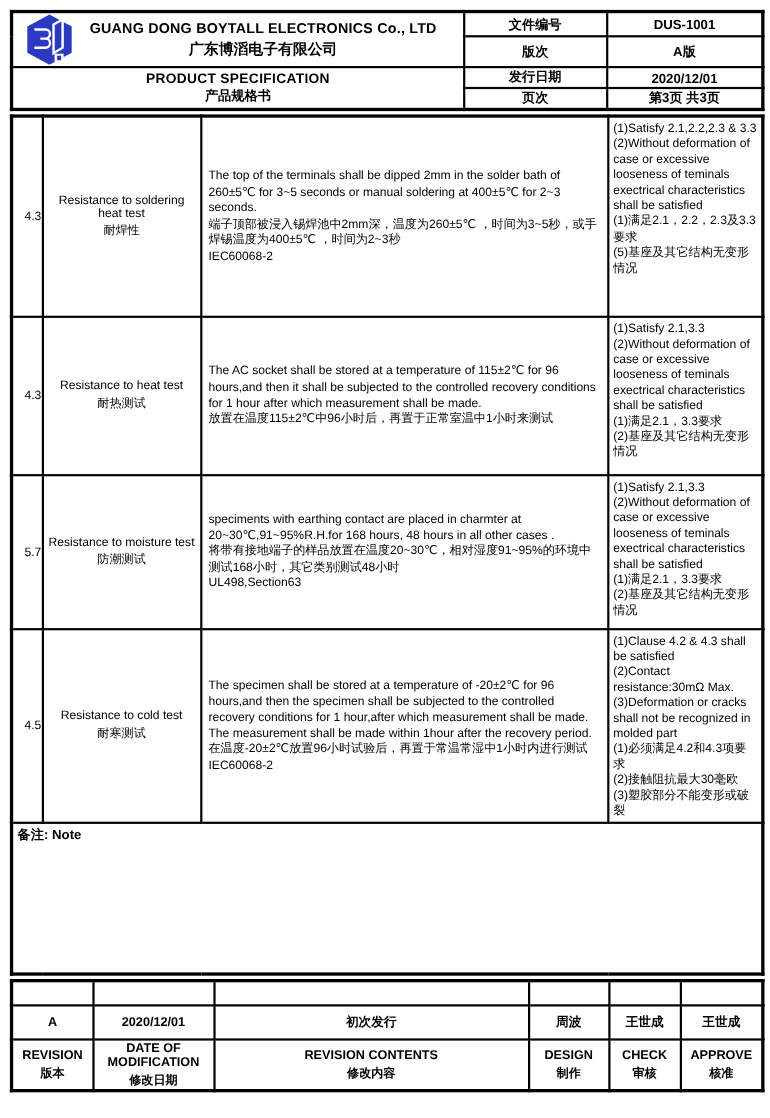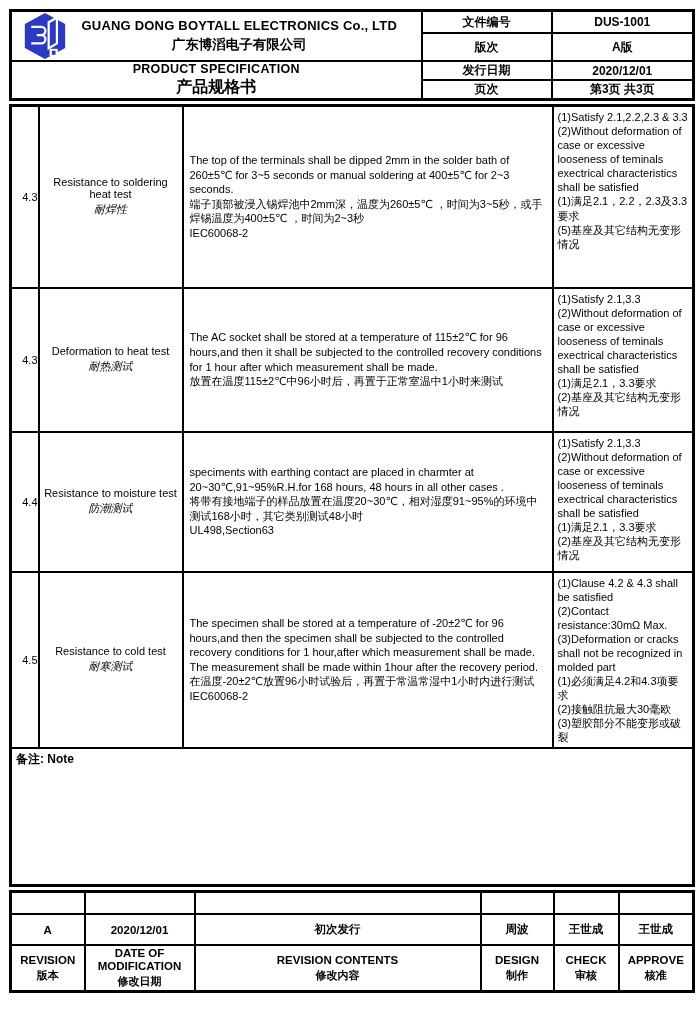--- a/index.html
+++ b/index.html
@@ -18,30 +18,30 @@
   
   .hdr td { vertical-align: middle; }
   .company-cell { text-align: center; position: relative; margin-top: 20px; }
   .company-inner { display: flex; align-items: center; justify-content: flex-start; padding-left: 8px; }
   .logo-wrap { flex: 0 0 50px; display: flex; align-items: center; justify-content: center; }
   .company-names { flex: 1; text-align: center; padding-right: 12px; }
   .company-en { font-size: 13px; font-weight: bold; letter-spacing: 0.2px; }
   .company-cn { font-size: 13.5px; font-weight: bold; margin-top: 3px; }
   .title-cell { text-align: center; }
   .title-en { font-size: 12.5px; font-weight: bold; letter-spacing: 0.3px; }
-  .title-cn { font-size: 16px; font-weight: bold; margin-top: 1px; }
+  .title-cn { font-size: 12px; font-weight: bold; margin-top: 1px; }
   .meta-label { text-align: center; font-size: 12px; font-weight: bold; }
   .meta-value { text-align: center; font-size: 12px; font-weight: bold; }
 
   
   .spec { margin-top: 3px; }
   .spec td { font-size: 11px; }
   .c-no { text-align: right; vertical-align: middle; }
   .c-name { text-align: center; vertical-align: middle; padding: 2px; }
-  .c-name .cn { margin-top: 2px; font-style: italic; }
+  .c-name .cn { margin-top: 2px; }
   .c-method { vertical-align: middle; padding: 4px 6px; white-space: pre-line; line-height: 1.32; }
   .c-criteria { vertical-align: top; padding: 3px 4px; white-space: pre-line; font-size: 10.5px; line-height: 1.28; }
   .note-cell { vertical-align: top; padding: 2px 4px; }
   .note-label { font-size: 12px; font-weight: bold; }
 
   
   .rev { margin-top: 3px; }
   .rev td { text-align: center; vertical-align: middle; font-weight: bold; }
   .rev .entry { font-size: 11.5px; }
   .rev .hd-en { font-size: 11.5px; line-height: 1.15; }
@@ -117,32 +117,32 @@
 端子顶部被浸入锡焊池中2mm深，温度为260±5℃ ，时间为3~5秒，或手焊锡温度为400±5℃ ，时间为2~3秒
 IEC60068-2</td>
       <td class="c-criteria">(1)Satisfy 2.1,2.2,2.3 &amp; 3.3
 (2)Without deformation of case or excessive looseness of teminals exectrical characteristics shall be satisfied
 (1)满足2.1，2.2，2.3及3.3要求
 (5)基座及其它结构无变形情况</td>
     </tr>
     <tr>
       <td class="c-no" style="height:144px">4.3</td>
       <td class="c-name">
-        <div>Deformation to heat test</div>
+        <div>Resistance to heat test</div>
         <div class="cn">耐热测试</div>
       </td>
       <td class="c-method">The AC socket shall be stored at a temperature of 115±2℃ for 96 hours,and then it shall be subjected to the controlled recovery conditions for 1 hour after which measurement shall be made.
 放置在温度115±2℃中96小时后，再置于正常室温中1小时来测试</td>
       <td class="c-criteria">(1)Satisfy 2.1,3.3
 (2)Without deformation of case or excessive looseness of teminals exectrical characteristics shall be satisfied
 (1)满足2.1，3.3要求
 (2)基座及其它结构无变形情况</td>
     </tr>
     <tr>
-      <td class="c-no" style="height:140px">4.4</td>
+      <td class="c-no" style="height:140px">5.7</td>
       <td class="c-name">
         <div>Resistance to moisture test</div>
         <div class="cn">防潮测试</div>
       </td>
       <td class="c-method">speciments with earthing contact are placed in charmter at 20~30℃,91~95%R.H.for 168 hours, 48 hours in all other cases .
 将带有接地端子的样品放置在温度20~30℃，相对湿度91~95%的环境中测试168小时，其它类别测试48小时
 UL498,Section63</td>
       <td class="c-criteria">(1)Satisfy 2.1,3.3
 (2)Without deformation of case or excessive looseness of teminals exectrical characteristics shall be satisfied
 (1)满足2.1，3.3要求

